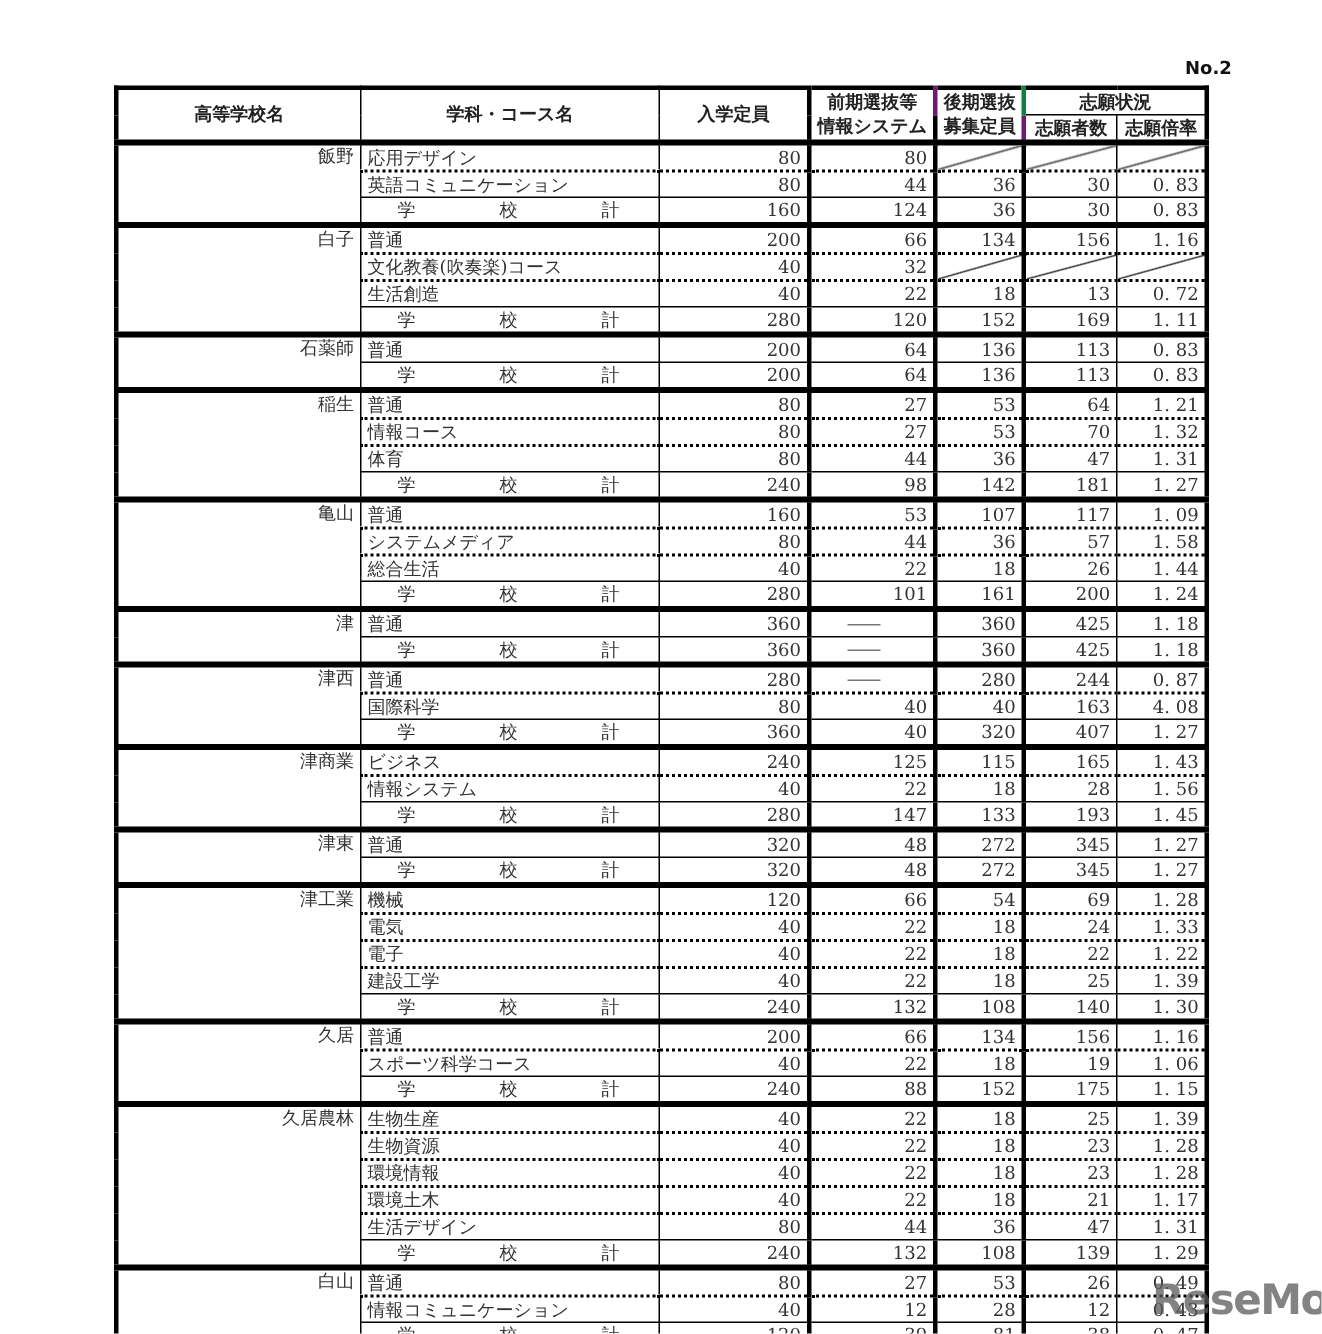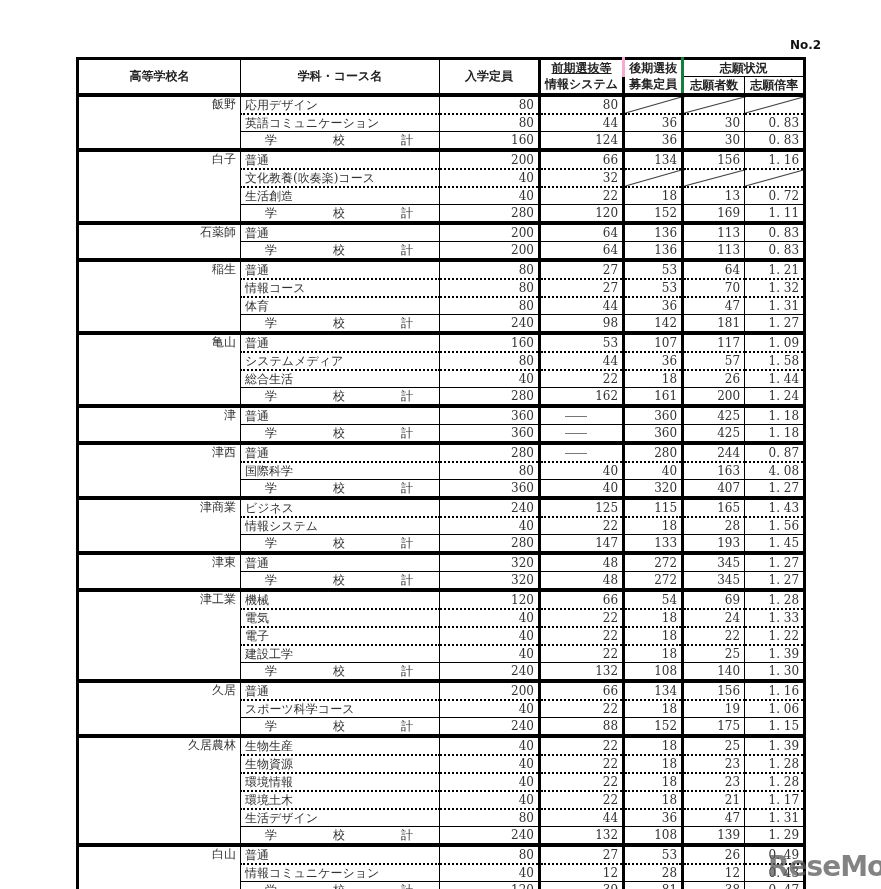--- a/index.html
+++ b/index.html
@@ -54,27 +54,27 @@
       <col class="c-early">
       <col class="c-late">
       <col class="c-apps">
       <col class="c-ratio">
   </colgroup>
   <thead>
     <tr>
       <th rowspan="2" style="border-right:1px solid #000;">高等学校名</th>
       <th rowspan="2">学科・コース名</th>
       <th rowspan="2" style="border-right:3px solid #000;">入学定員</th>
-      <th style="border-bottom:none;border-right:3px solid #f9a8d4;text-decoration:underline;">前期選抜等</th>
+      <th style="border-bottom:none;border-right:3px solid #701a75;">前期選抜等</th>
       <th style="border-bottom:none;border-right:3px solid #15803d;margin-top:23px;">後期選抜</th>
       <th colspan="2">志願状況</th>
     </tr>
     <tr>
       <th style="border-top:none;border-right:3px solid #000;">情報システム</th>
-      <th style="border-top:none;border-right:3px solid #15803d;">募集定員</th>
+      <th style="border-top:none;border-right:3px solid #701a75;">募集定員</th>
       <th>志願者数</th>
       <th>志願倍率</th>
     </tr>
   </thead>
 <tbody class="grp">
       <tr class="dotted">
         <td class="school" rowspan="3">飯野</td>
         <td class="course">応用デザイン</td>
         <td class="num cap">80</td>
         <td class="num early">80</td>
@@ -210,21 +210,21 @@
         <td class="course">総合生活</td>
         <td class="num cap">40</td>
         <td class="num early">22</td>
         <td class="num late">18</td>
         <td class="num apps">26</td>
         <td class="num ratio">1. 44</td>
       </tr>
       <tr class="total">
         <td class="course">学　校　計</td>
         <td class="num cap">280</td>
-        <td class="num early">162</td>
+        <td class="num early">101</td>
         <td class="num late">161</td>
         <td class="num apps">200</td>
         <td class="num ratio">1. 24</td>
       </tr>
     </tbody>
     <tbody class="grp">
       <tr class="plain">
         <td class="school" rowspan="2">津</td>
         <td class="course">普通</td>
         <td class="num cap">360</td>

